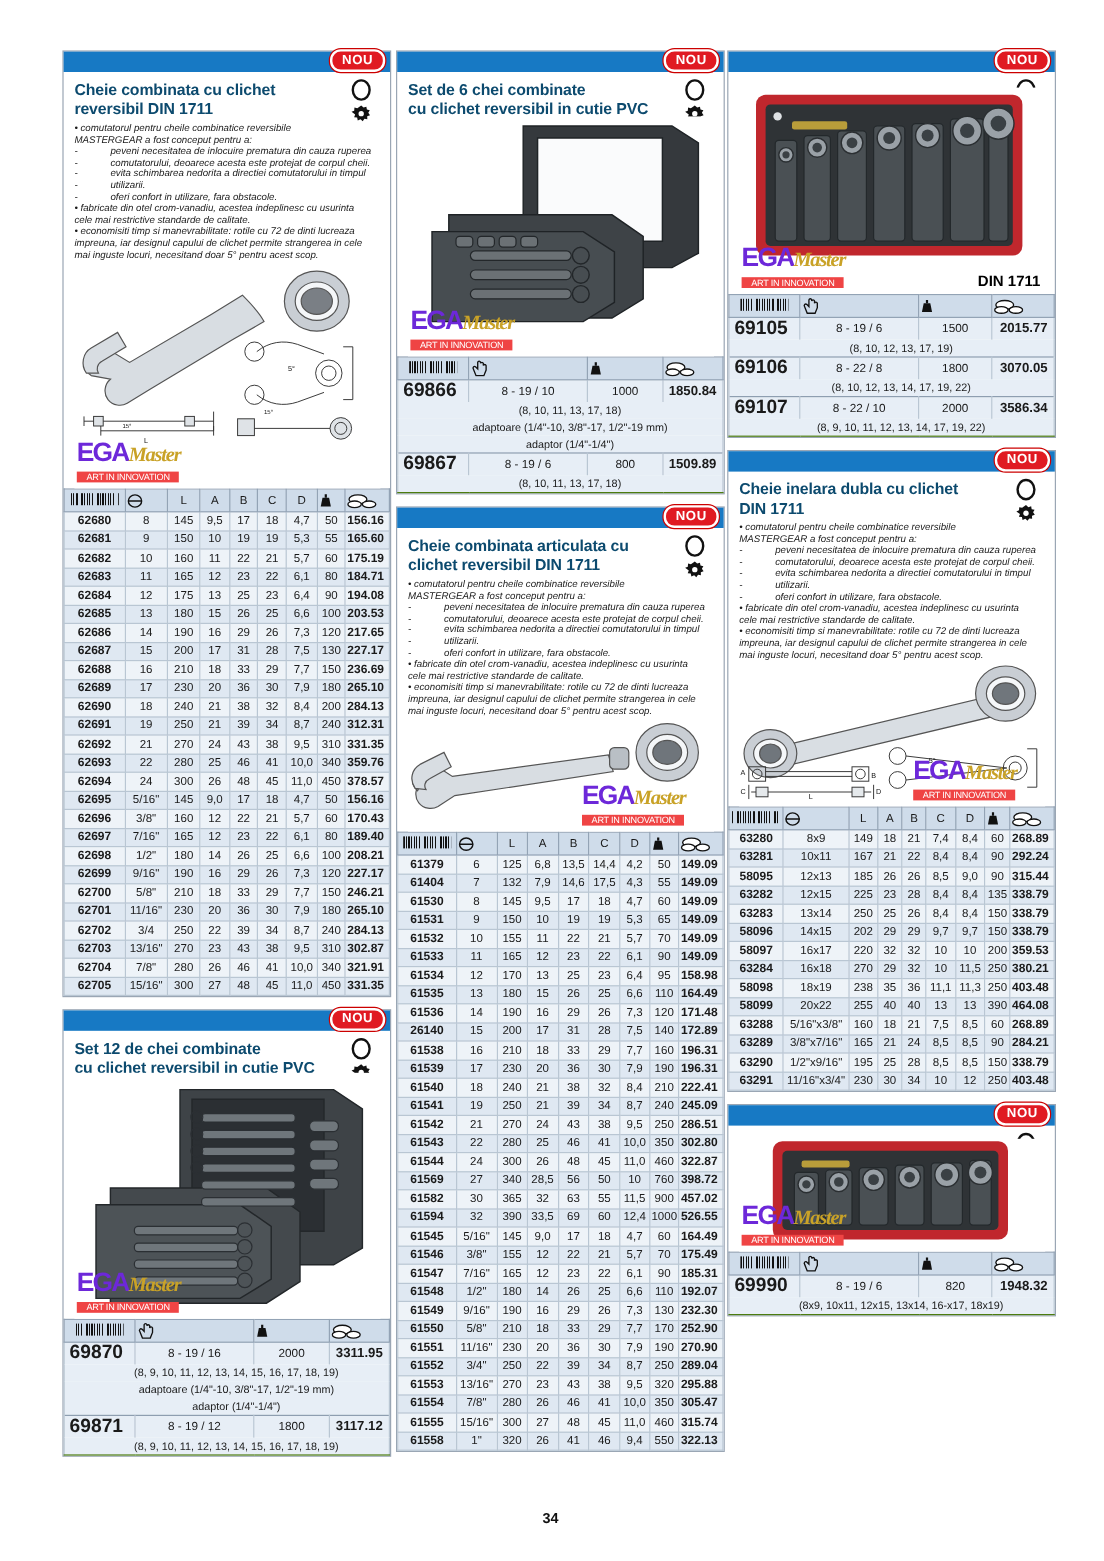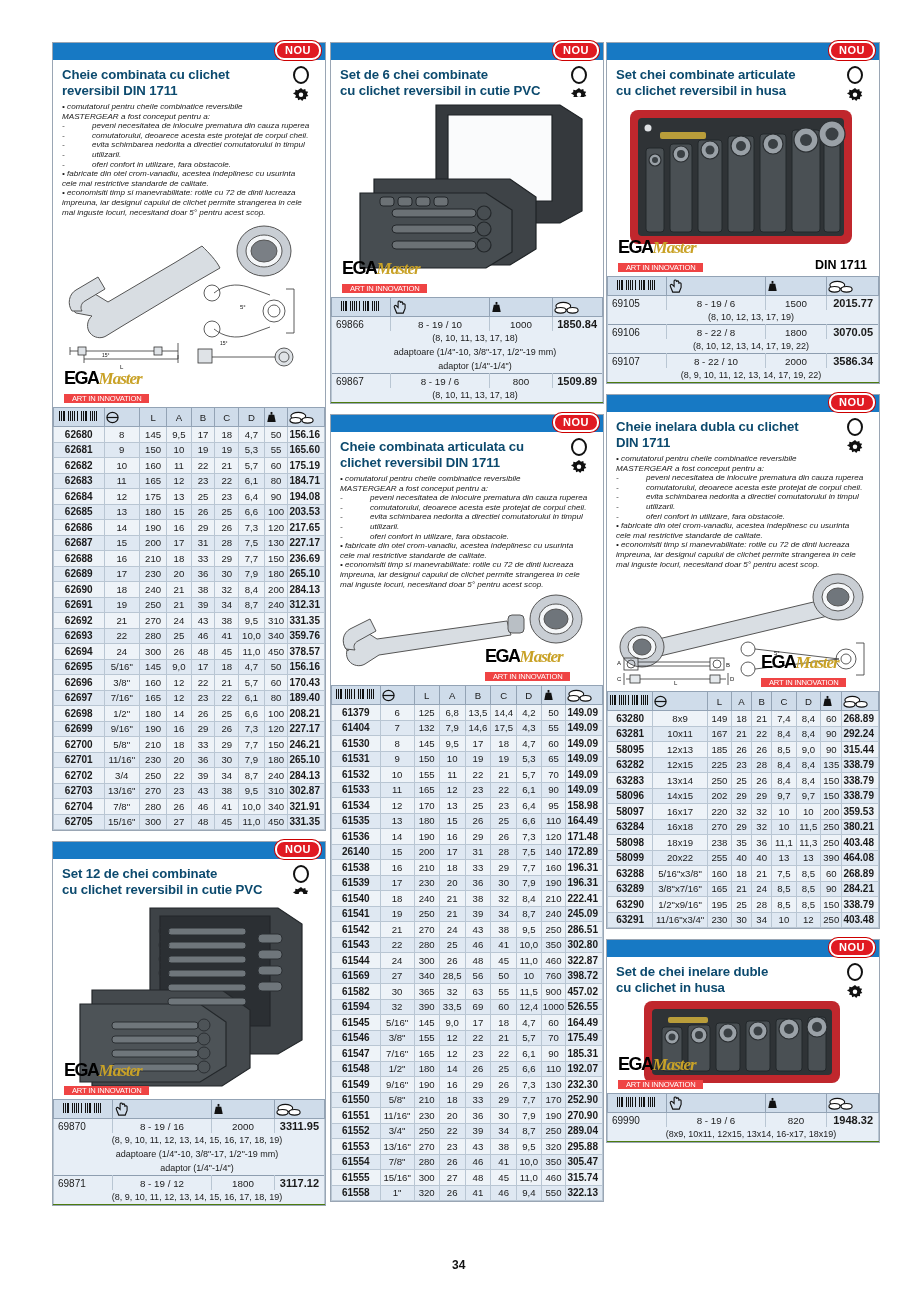--- a/index.html
+++ b/index.html
@@ -46,21 +46,21 @@
   .desc p{margin:0;}
   .desc .dash{display:flex;}
   .desc .dash .d{width:30px;flex:0 0 30px;}
 
   
   .photo{position:relative;background:#fff;margin-top:4px;}
   .ega{
     position:absolute;left:2px;bottom:2px;width:108px;
   }
   .ega .e1{font:italic bold 17px "Liberation Serif",serif;color:#c9a227;letter-spacing:-1px;line-height:16px;}
-  .ega .e1 b{font-style:normal;font-family:"Liberation Sans",sans-serif;color:#000000;font-size:18px;letter-spacing:-1.5px;}
+  .ega .e1 b{font-style:normal;font-family:"Liberation Sans",sans-serif;color:#6d28d9;font-size:22px;letter-spacing:-1.5px;}
   .ega .e2{background:#ef4444;color:#fff;font-size:7.6px;font-weight:normal;letter-spacing:-.2px;padding:0 8px;display:inline-block;}
 
   
   table.t{border-collapse:collapse;width:100%;font-size:9.6px;color:#1a1a1a;}
   table.t th{
     background:#cfdcea;border:1px solid #93a3b5;height:16px;font-weight:normal;
   }
   table.t td{
     border:1px solid #b9c6d3;height:14.5px;text-align:center;padding:0 1px;
     background:#eef3f8;white-space:nowrap;
@@ -70,21 +70,21 @@
   table.t td.price{font-weight:bold;font-size:10px;text-align:right;padding-right:4px;}
   .barcode{display:inline-block;height:10px;width:40px;
     background:repeating-linear-gradient(90deg,#111 0 1.2px,transparent 1.2px 2.2px,#111 2.2px 2.8px,transparent 2.8px 4.4px);
   }
 
   
   table.s{border-collapse:collapse;width:100%;font-size:9.8px;color:#1a1a1a;}
   table.s th{background:#cfdcea;border:1px solid #93a3b5;height:16px;font-weight:normal;}
   table.s td{border-left:1px solid #b9c6d3;border-right:1px solid #b9c6d3;background:#e7eef6;height:14px;padding:0 2px;}
   table.s tr.main td{border-top:1px solid #8e9eb0;}
-  table.s td.code{font-weight:normal;font-size:10px;padding-left:4px;}
+  table.s td.code{font-weight:bold;font-size:16px;padding-left:4px;}
   table.s td.spec{text-align:center;}
   table.s td.w{text-align:center;}
   table.s td.price{font-weight:bold;font-size:11px;text-align:right;padding-right:5px;}
   table.s td.sub{font-size:9px;text-align:center;padding-left:18px;}
   table.s tr:last-child td{border-bottom:1px solid #4d7c0f;}
   .pagenum{
     position:absolute;font:bold 12px "Liberation Sans",sans-serif;color:#111;
   }
   svg{display:block;}
 </style>
@@ -1171,24 +1171,20 @@
         <span class="nou">NOU</span>
       </div>
       <div class="body">
         <div class="marks">
           <div class="circ"></div>
           <svg class="gear" width="18" height="17" viewBox="0 0 20 19">
               <path d="M10 1l2.2 2 2.6-.9.5 2.7 2.7.6-1.4 2.4 1.6 2.2-2.6 1 .1 2.8-2.7-.4-1.6 2.3-2-1.9-2.6 1.1-.6-2.7-2.8-.3 1-2.6L1 6.9l2.5-1.1.2-2.8 2.7.6z" fill="#111"></path>
               <circle cx="10" cy="8.6" r="2.5" fill="#fff"></circle>
             </svg>
         </div>
-        <h2 class="title">
-          <span>Set chei combinate articulate</span><br>
-          <span>cu clichet reversibil in husa</span>
-        </h2>
         <div class="photo" style="height:172px;margin-top:6px">
           <svg width="250" height="148" viewBox="0 0 250 148">
             <rect x="14" y="6" width="222" height="134" rx="8" fill="#c0272d"></rect>
             <rect x="22" y="14" width="206" height="118" rx="4" fill="#2f3336"></rect>
             <circle cx="32" cy="24" r="3.5" fill="#dfe2e5"></circle>
             <circle cx="218" cy="24" r="3.5" fill="#dfe2e5"></circle>
             <rect x="44" y="28" width="46" height="7" rx="2" fill="#b99d3a"></rect>
             <g fill="#4a5054" stroke="#23282b" stroke-width="1">
               <rect x="30" y="44" width="18" height="84" rx="3"></rect>
               <rect x="54" y="40" width="22" height="88" rx="3"></rect>
@@ -1559,24 +1555,20 @@
         <span class="nou">NOU</span>
       </div>
       <div class="body">
         <div class="marks">
           <div class="circ"></div>
           <svg class="gear" width="18" height="17" viewBox="0 0 20 19">
               <path d="M10 1l2.2 2 2.6-.9.5 2.7 2.7.6-1.4 2.4 1.6 2.2-2.6 1 .1 2.8-2.7-.4-1.6 2.3-2-1.9-2.6 1.1-.6-2.7-2.8-.3 1-2.6L1 6.9l2.5-1.1.2-2.8 2.7.6z" fill="#111"></path>
               <circle cx="10" cy="8.6" r="2.5" fill="#fff"></circle>
             </svg>
         </div>
-        <h2 class="title">
-          <span>Set de chei inelare duble</span><br>
-          <span>cu clichet in husa</span>
-        </h2>
         <div class="photo" style="height:94px;margin-top:4px">
           <svg width="246" height="86" viewBox="0 0 246 86">
             <rect x="28" y="2" width="196" height="82" rx="8" fill="#c0272d"></rect>
             <rect x="36" y="10" width="180" height="66" rx="4" fill="#2f3336"></rect>
             <rect x="52" y="18" width="40" height="6" rx="2" fill="#b99d3a"></rect>
             <g fill="#4a5054" stroke="#23282b" stroke-width="1">
               <rect x="46" y="28" width="20" height="44" rx="3"></rect>
               <rect x="72" y="26" width="22" height="46" rx="3"></rect>
               <rect x="100" y="24" width="24" height="48" rx="3"></rect>
               <rect x="130" y="22" width="24" height="50" rx="3"></rect>

